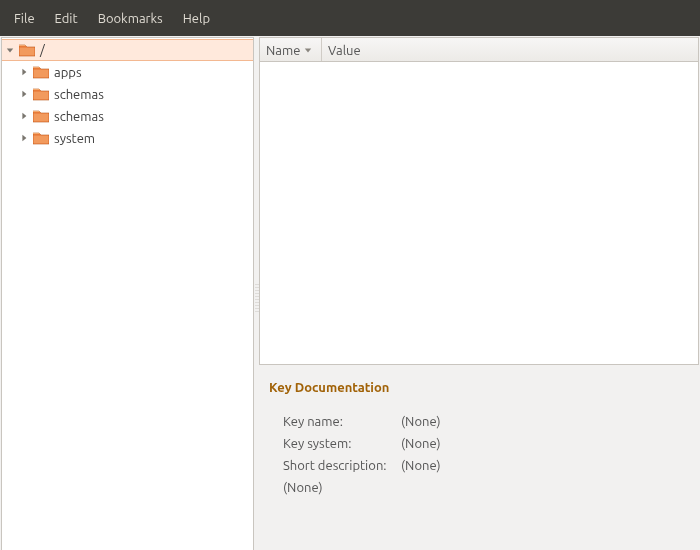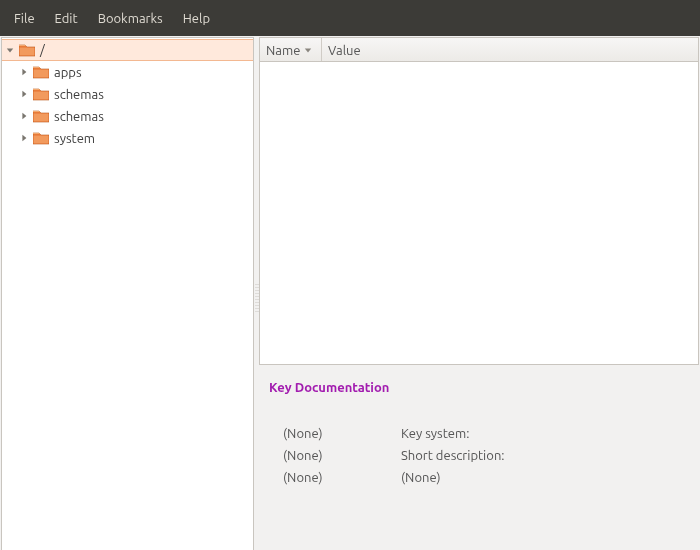--- a/index.html
+++ b/index.html
@@ -20,21 +20,21 @@
 .right-panel { flex: 1; display: flex; flex-direction: column; }
 .list-area { flex: 1; background: #fff; border: 1px solid #c9c5bf; margin: 1px 1px 1px 0; display: flex; flex-direction: column; }
 .list-header { height: 24px; display: flex; background: linear-gradient(#f7f6f5, #eceae7); border-bottom: 1px solid #c9c5bf; }
 .col { display: flex; align-items: center; padding: 0 6px; border-right: 1px solid #d0ccc6; color: #555; position: relative; }
 .col.name { width: 62px; align-items: center; }
 .col.value { flex: 1; border-right: none; }
 .sort-arrow { margin-left: 4px; display: inline-flex; }
 .sort-arrow svg { width: 8px; height: 8px; }
 .list-body { flex: 1; }
 .doc-panel { height: 190px; padding: 8px 10px 10px 10px; color: #555; }
-.doc-title { font-weight: bold; color: #a21caf; margin-bottom: 32px; }
+.doc-title { font-weight: bold; color: #a16207; margin-bottom: 20px; }
 .doc-grid { display: grid; grid-template-columns: 118px auto; row-gap: 8px; margin-left: 14px; }
 .doc-label { color: #555; }
 .doc-value { color: #555; }
 .splitter-h { height: 6px; cursor: row-resize; }
 .splitter-v { width: 4px; cursor: col-resize; background: transparent; position: relative; }
 .splitter-v::after { content: ""; position: absolute; top: 50%; left: 0; width: 4px; height: 30px; transform: translateY(-50%); background: repeating-linear-gradient(#c0bcb6 0 1px, transparent 1px 3px); opacity: .4; }
 </style>
 </head>
 <body>
 
@@ -151,20 +151,21 @@
         </div>
       </div>
       <div class="list-body"></div>
     </div>
 
     <div class="splitter-h"></div>
 
     <div class="doc-panel">
       <div class="doc-title">Key Documentation</div>
       <div class="doc-grid">
+        <div class="doc-label">Key name:</div>
         <div class="doc-value">(None)</div>
         <div class="doc-label">Key system:</div>
         <div class="doc-value">(None)</div>
         <div class="doc-label">Short description:</div>
         <div class="doc-value">(None)</div>
         <div class="doc-value">(None)</div>
       </div>
     </div>
   </div>
 

